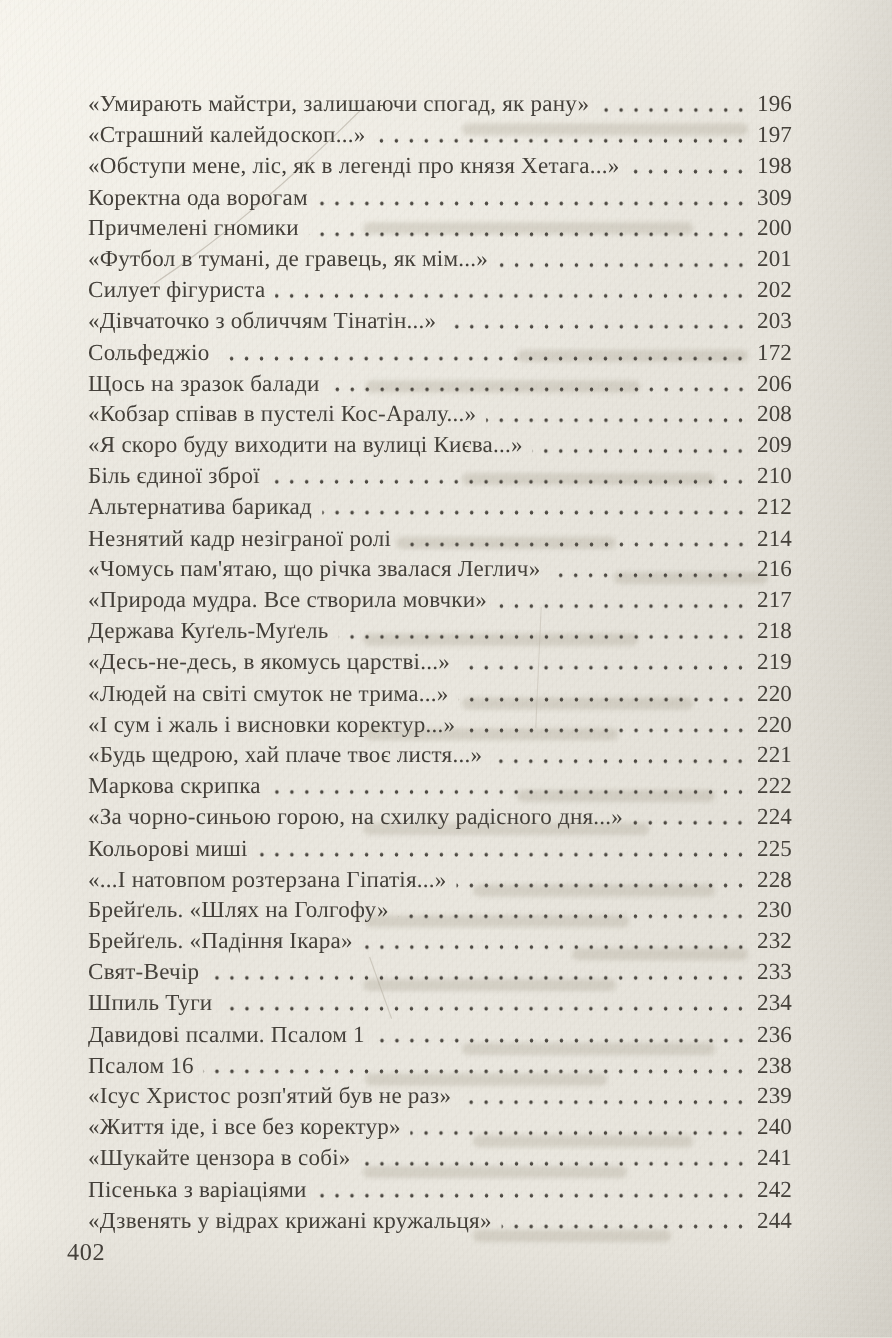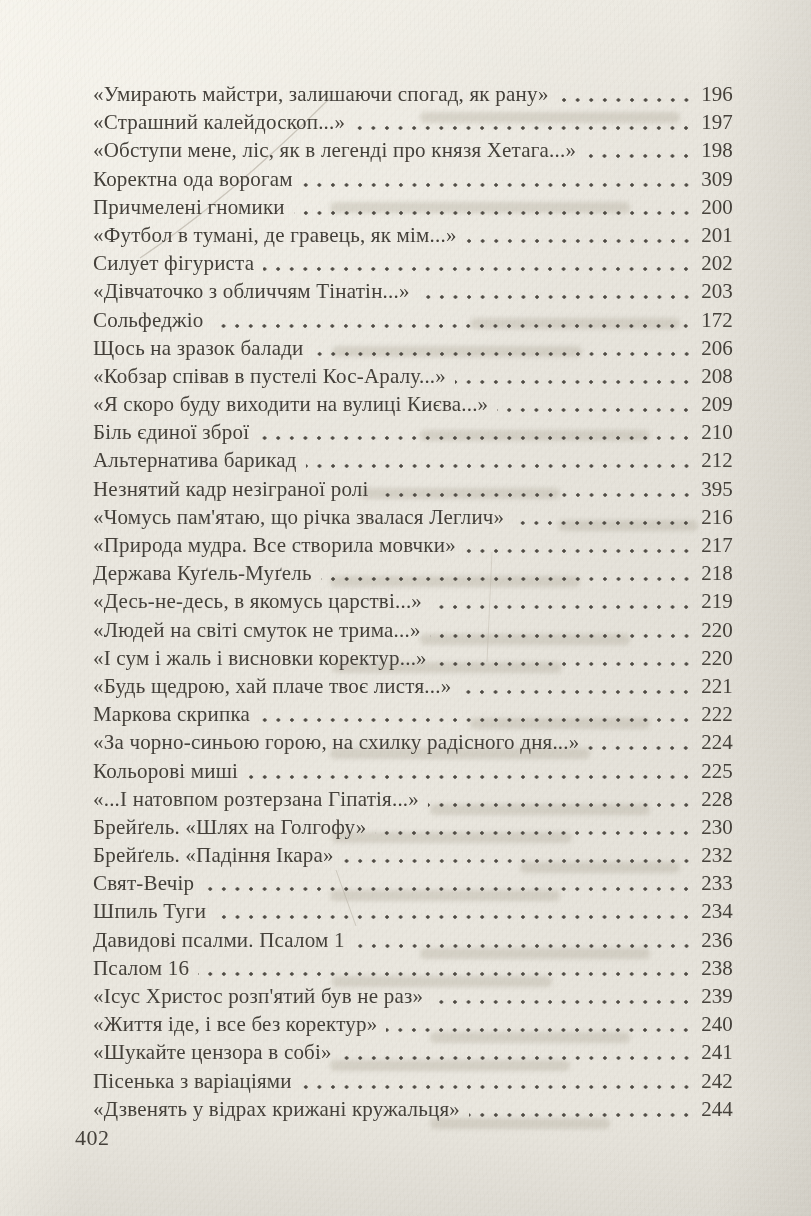--- a/index.html
+++ b/index.html
@@ -40,21 +40,21 @@
     border-radius: 6px;
     background: rgba(156,148,129,0.26);
     filter: blur(2px);
   }
   
   .artifacts { position: absolute; inset: 0; }
 
   
   .toc {
     position: absolute;
-    left: 93px;
+    left: 80px;
     top: 80px;
     width: 641px; 
     color: #44403a;
     font-size: 21px;
   }
   .toc-row {
     display: flex;
     align-items: baseline;
     height: 28.2px;
     line-height: 28.2px;
@@ -75,21 +75,21 @@
     background-repeat: repeat-x;
     background-position: right 18px;
   }
   .toc-page {
     flex: 0 0 auto;
     min-width: 34px;
     text-align: center;
   }
   .footer-page-number {
     position: absolute;
-    left: 75px;
+    left: 61px;
     top: 1124px;
     font-size: 22px;
     line-height: 28px;
     color: #44403a;
     letter-spacing: 0.5px;
   }
 </style>
 </head>
 <body>
 
@@ -208,21 +208,21 @@
 
     <div class="toc-row">
       <span class="toc-title">Альтернатива барикад</span>
       <span class="toc-leader"></span>
       <span class="toc-page">212</span>
     </div>
 
     <div class="toc-row">
       <span class="toc-title">Незнятий кадр незіграної ролі</span>
       <span class="toc-leader"></span>
-      <span class="toc-page">395</span>
+      <span class="toc-page">214</span>
     </div>
 
     <div class="toc-row">
       <span class="toc-title">«Чомусь пам'ятаю, що річка звалася Леглич»</span>
       <span class="toc-leader"></span>
       <span class="toc-page">216</span>
     </div>
 
     <div class="toc-row">
       <span class="toc-title">«Природа мудра. Все створила мовчки»</span>

